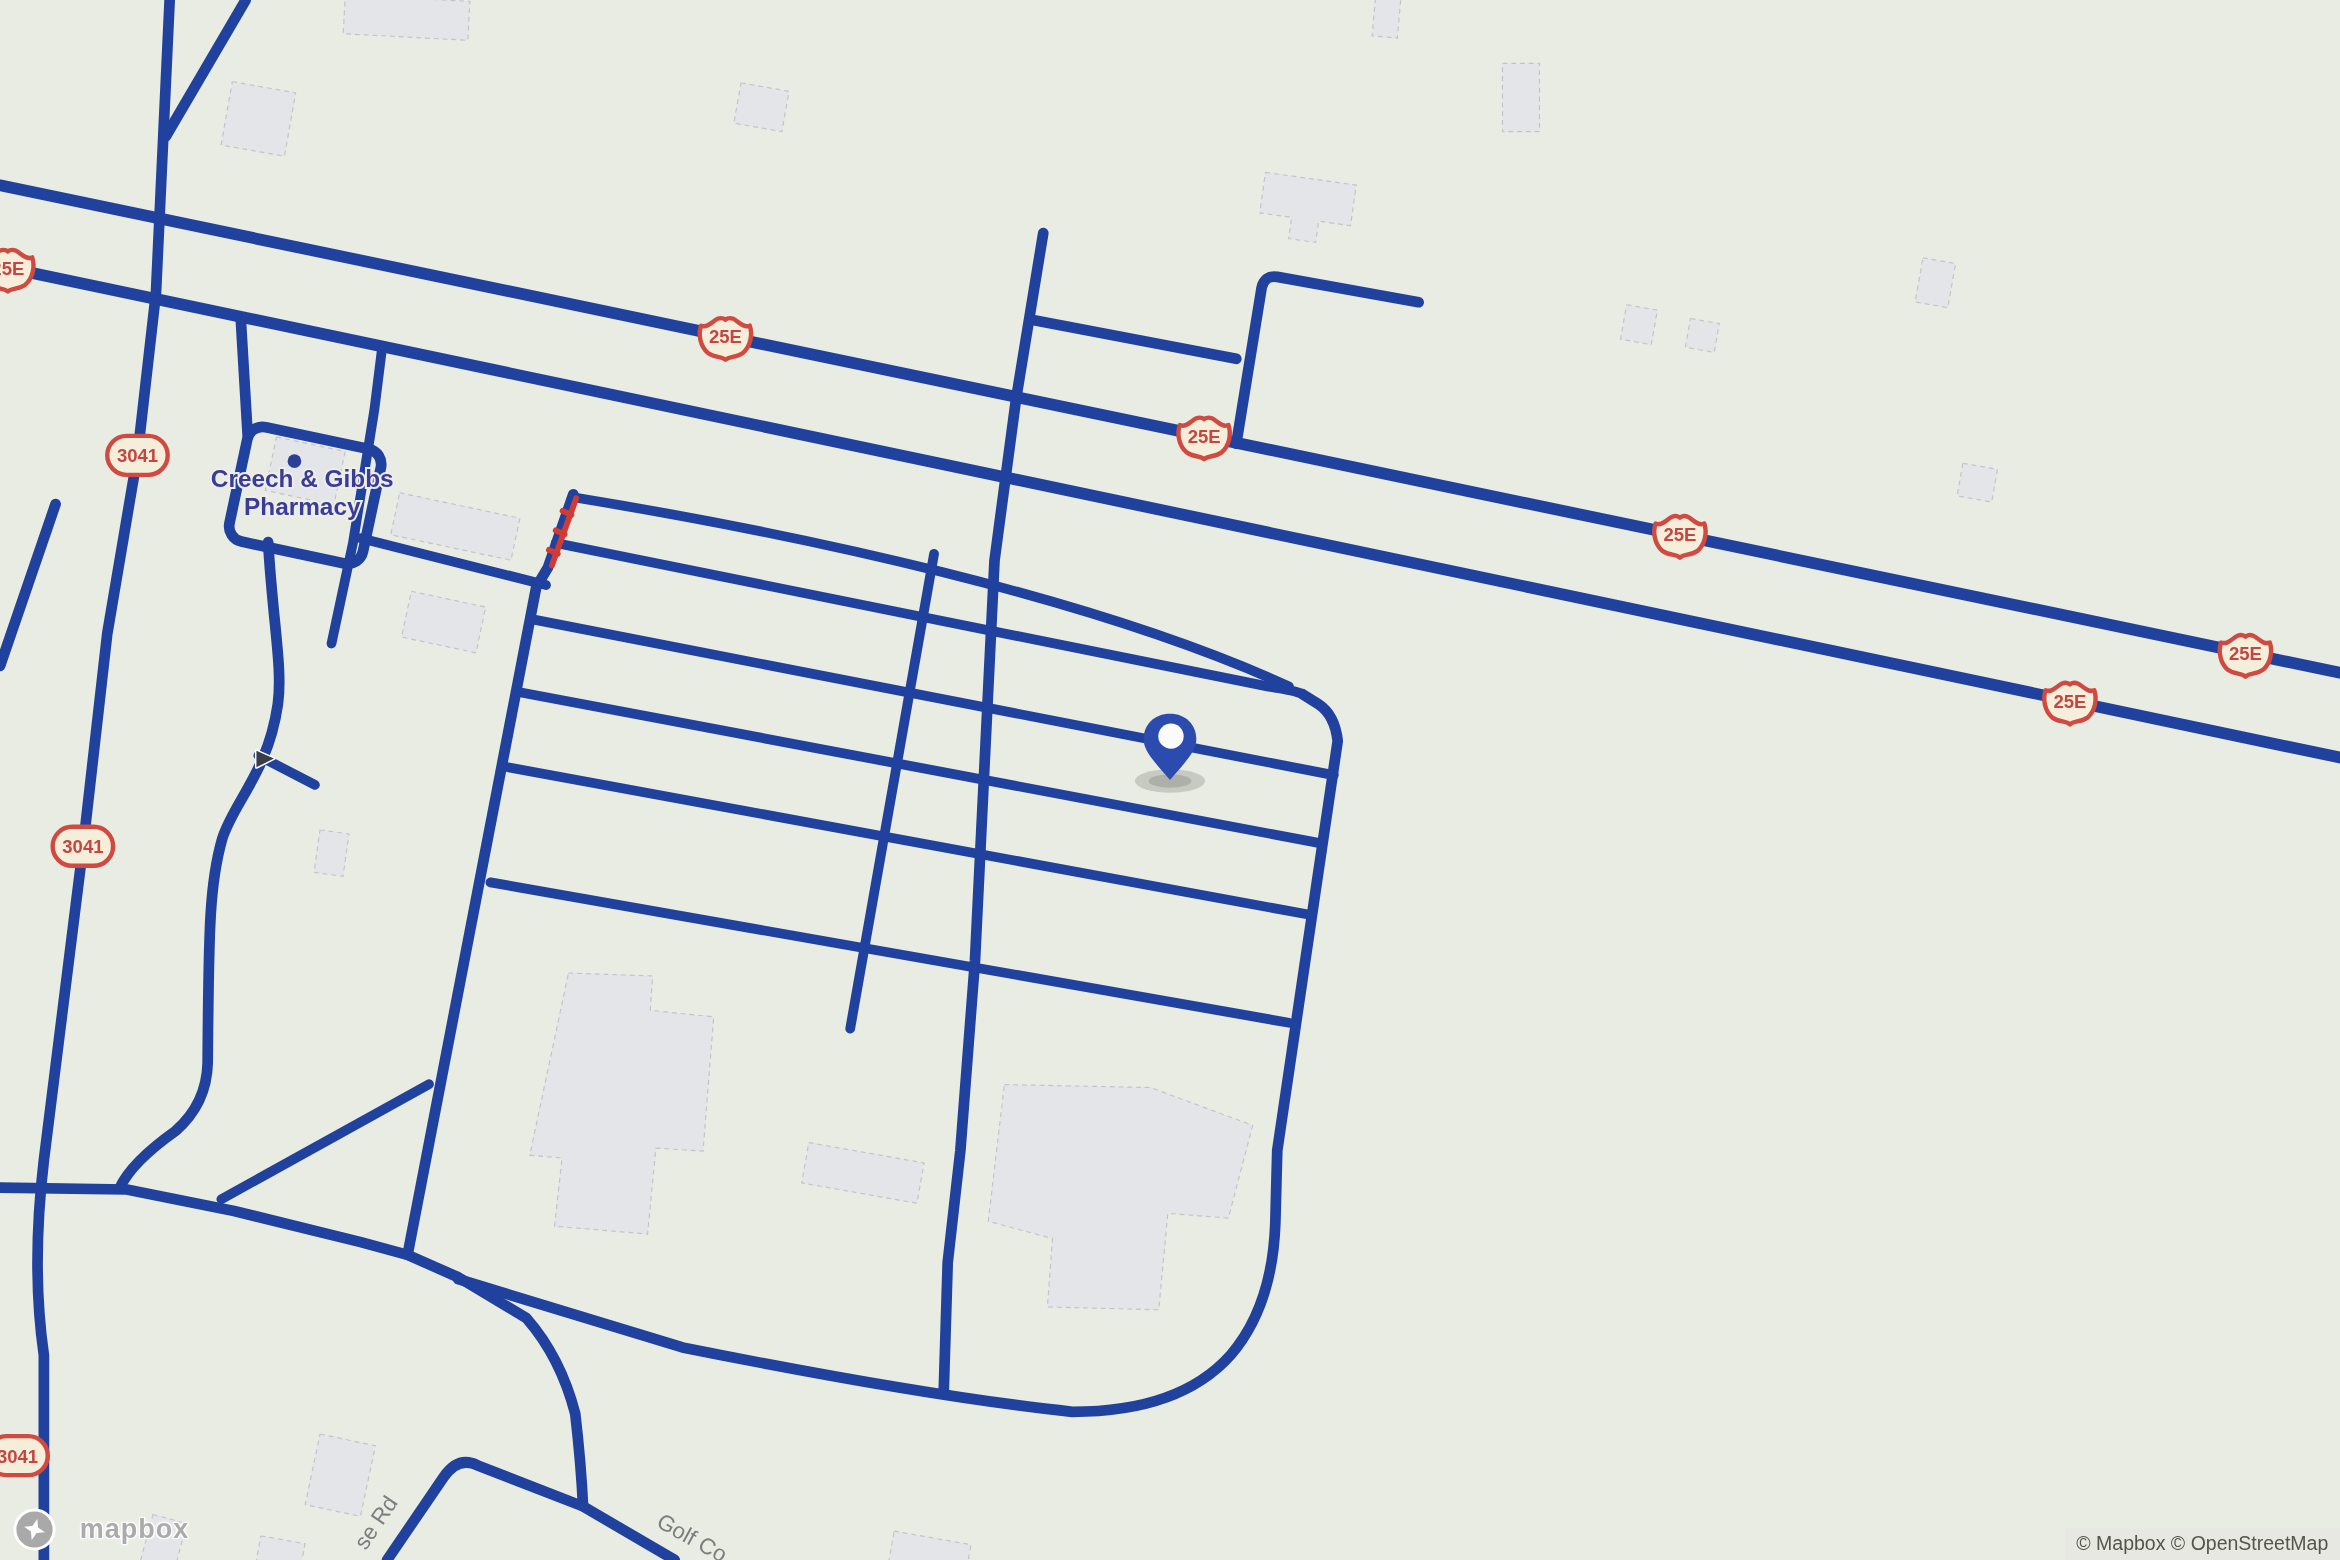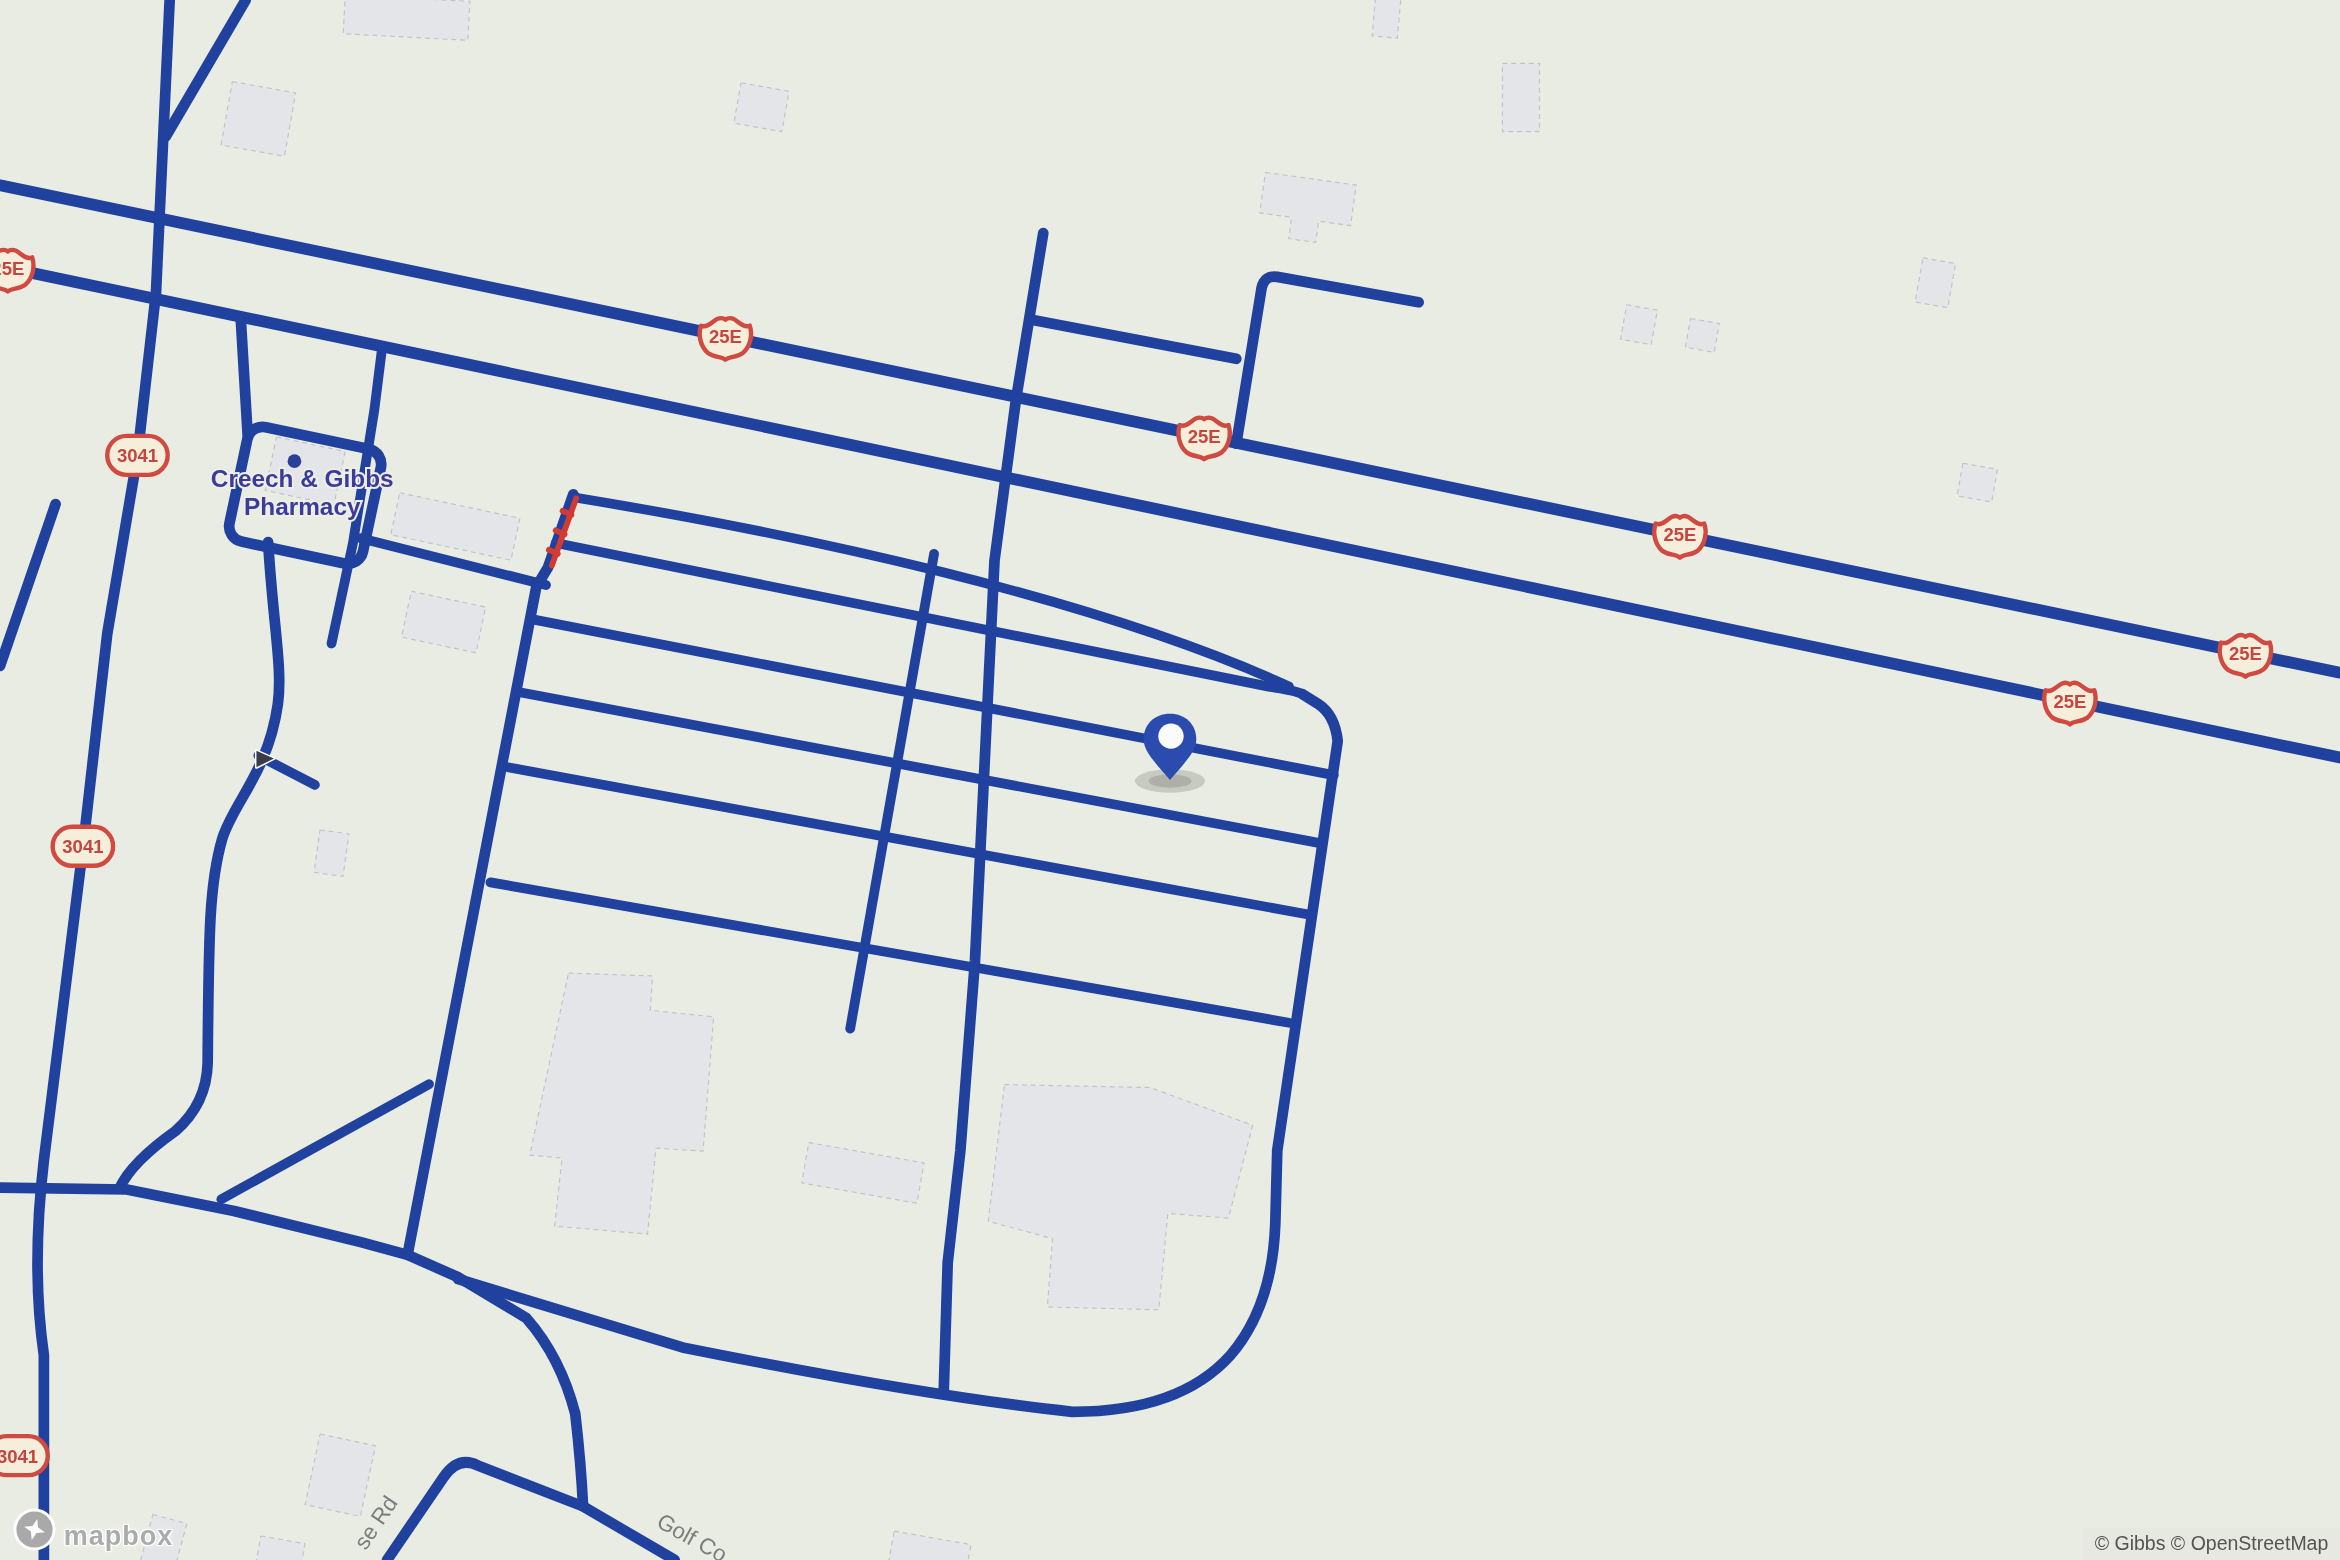--- a/index.html
+++ b/index.html
@@ -11,21 +11,21 @@
   .w12{stroke-width:12}.w11{stroke-width:11}.w10{stroke-width:10}
   .shield-fill{fill:#f5eeda;stroke:#d04a41;stroke-width:4.5;stroke-linejoin:round;}
   .shield-txt{font-family:"Liberation Sans",sans-serif;font-weight:bold;font-size:19px;
     fill:#c64540;text-anchor:middle;}
   .poi-label{font-family:"Liberation Sans",sans-serif;font-weight:600;font-size:25px;
     fill:#3b3b9b;text-anchor:middle;paint-order:stroke;stroke:#edeee6;stroke-width:4px;}
   .road-label{font-family:"Liberation Sans",sans-serif;font-size:23px;fill:#7d7d7d;
     text-anchor:middle;paint-order:stroke;stroke:#e9ece2;stroke-width:4px;}
   .red-mark{fill:none;stroke:#d23b33;stroke-width:6;stroke-linecap:round;}
   
-  .logo{position:absolute;left:11.7px;bottom:7.8px;display:flex;align-items:flex-end;gap:7px;
+  .logo{position:absolute;left:11.7px;bottom:7.8px;display:flex;align-items:center;gap:23px;
     text-decoration:none;cursor:pointer;}
   .logo-word{font-weight:bold;font-size:27px;letter-spacing:1px;color:#ababab;
     text-shadow:0 1px 0 #fff,0 -1px 0 #fff,1px 0 0 #fff,-1px 0 0 #fff,1px 1px 0 #fff,
     -1px -1px 0 #fff,1px -1px 0 #fff,-1px 1px 0 #fff,0 0 4.9px #fff;}
   .attrib{position:absolute;right:0;bottom:0;background:rgba(230,230,224,.82);
     color:#55554b;font-size:19.5px;padding:3.9px 11.7px 4.9px 11.7px;cursor:pointer;}
 </style>
 </head>
 <body>
 
@@ -168,15 +168,15 @@
 </svg>
 
 <div class="logo">
   <svg width="45" height="45" viewBox="-23 -23 46 46">
     <circle r="20" fill="#a9a9a9" stroke="#ffffff" stroke-width="3"></circle>
     <path d="M0,-11 L3,-3 L11,0 L3,3 L0,11 L-3,3 L-11,0 L-3,-3 Z" fill="#ffffff" transform="rotate(15)"></path>
   </svg>
   <span class="logo-word">mapbox</span>
 </div>
 
-<div class="attrib">© Gibbs © OpenStreetMap</div>
+<div class="attrib">© Mapbox © OpenStreetMap</div>
 </div>
 
 
 </body></html>

